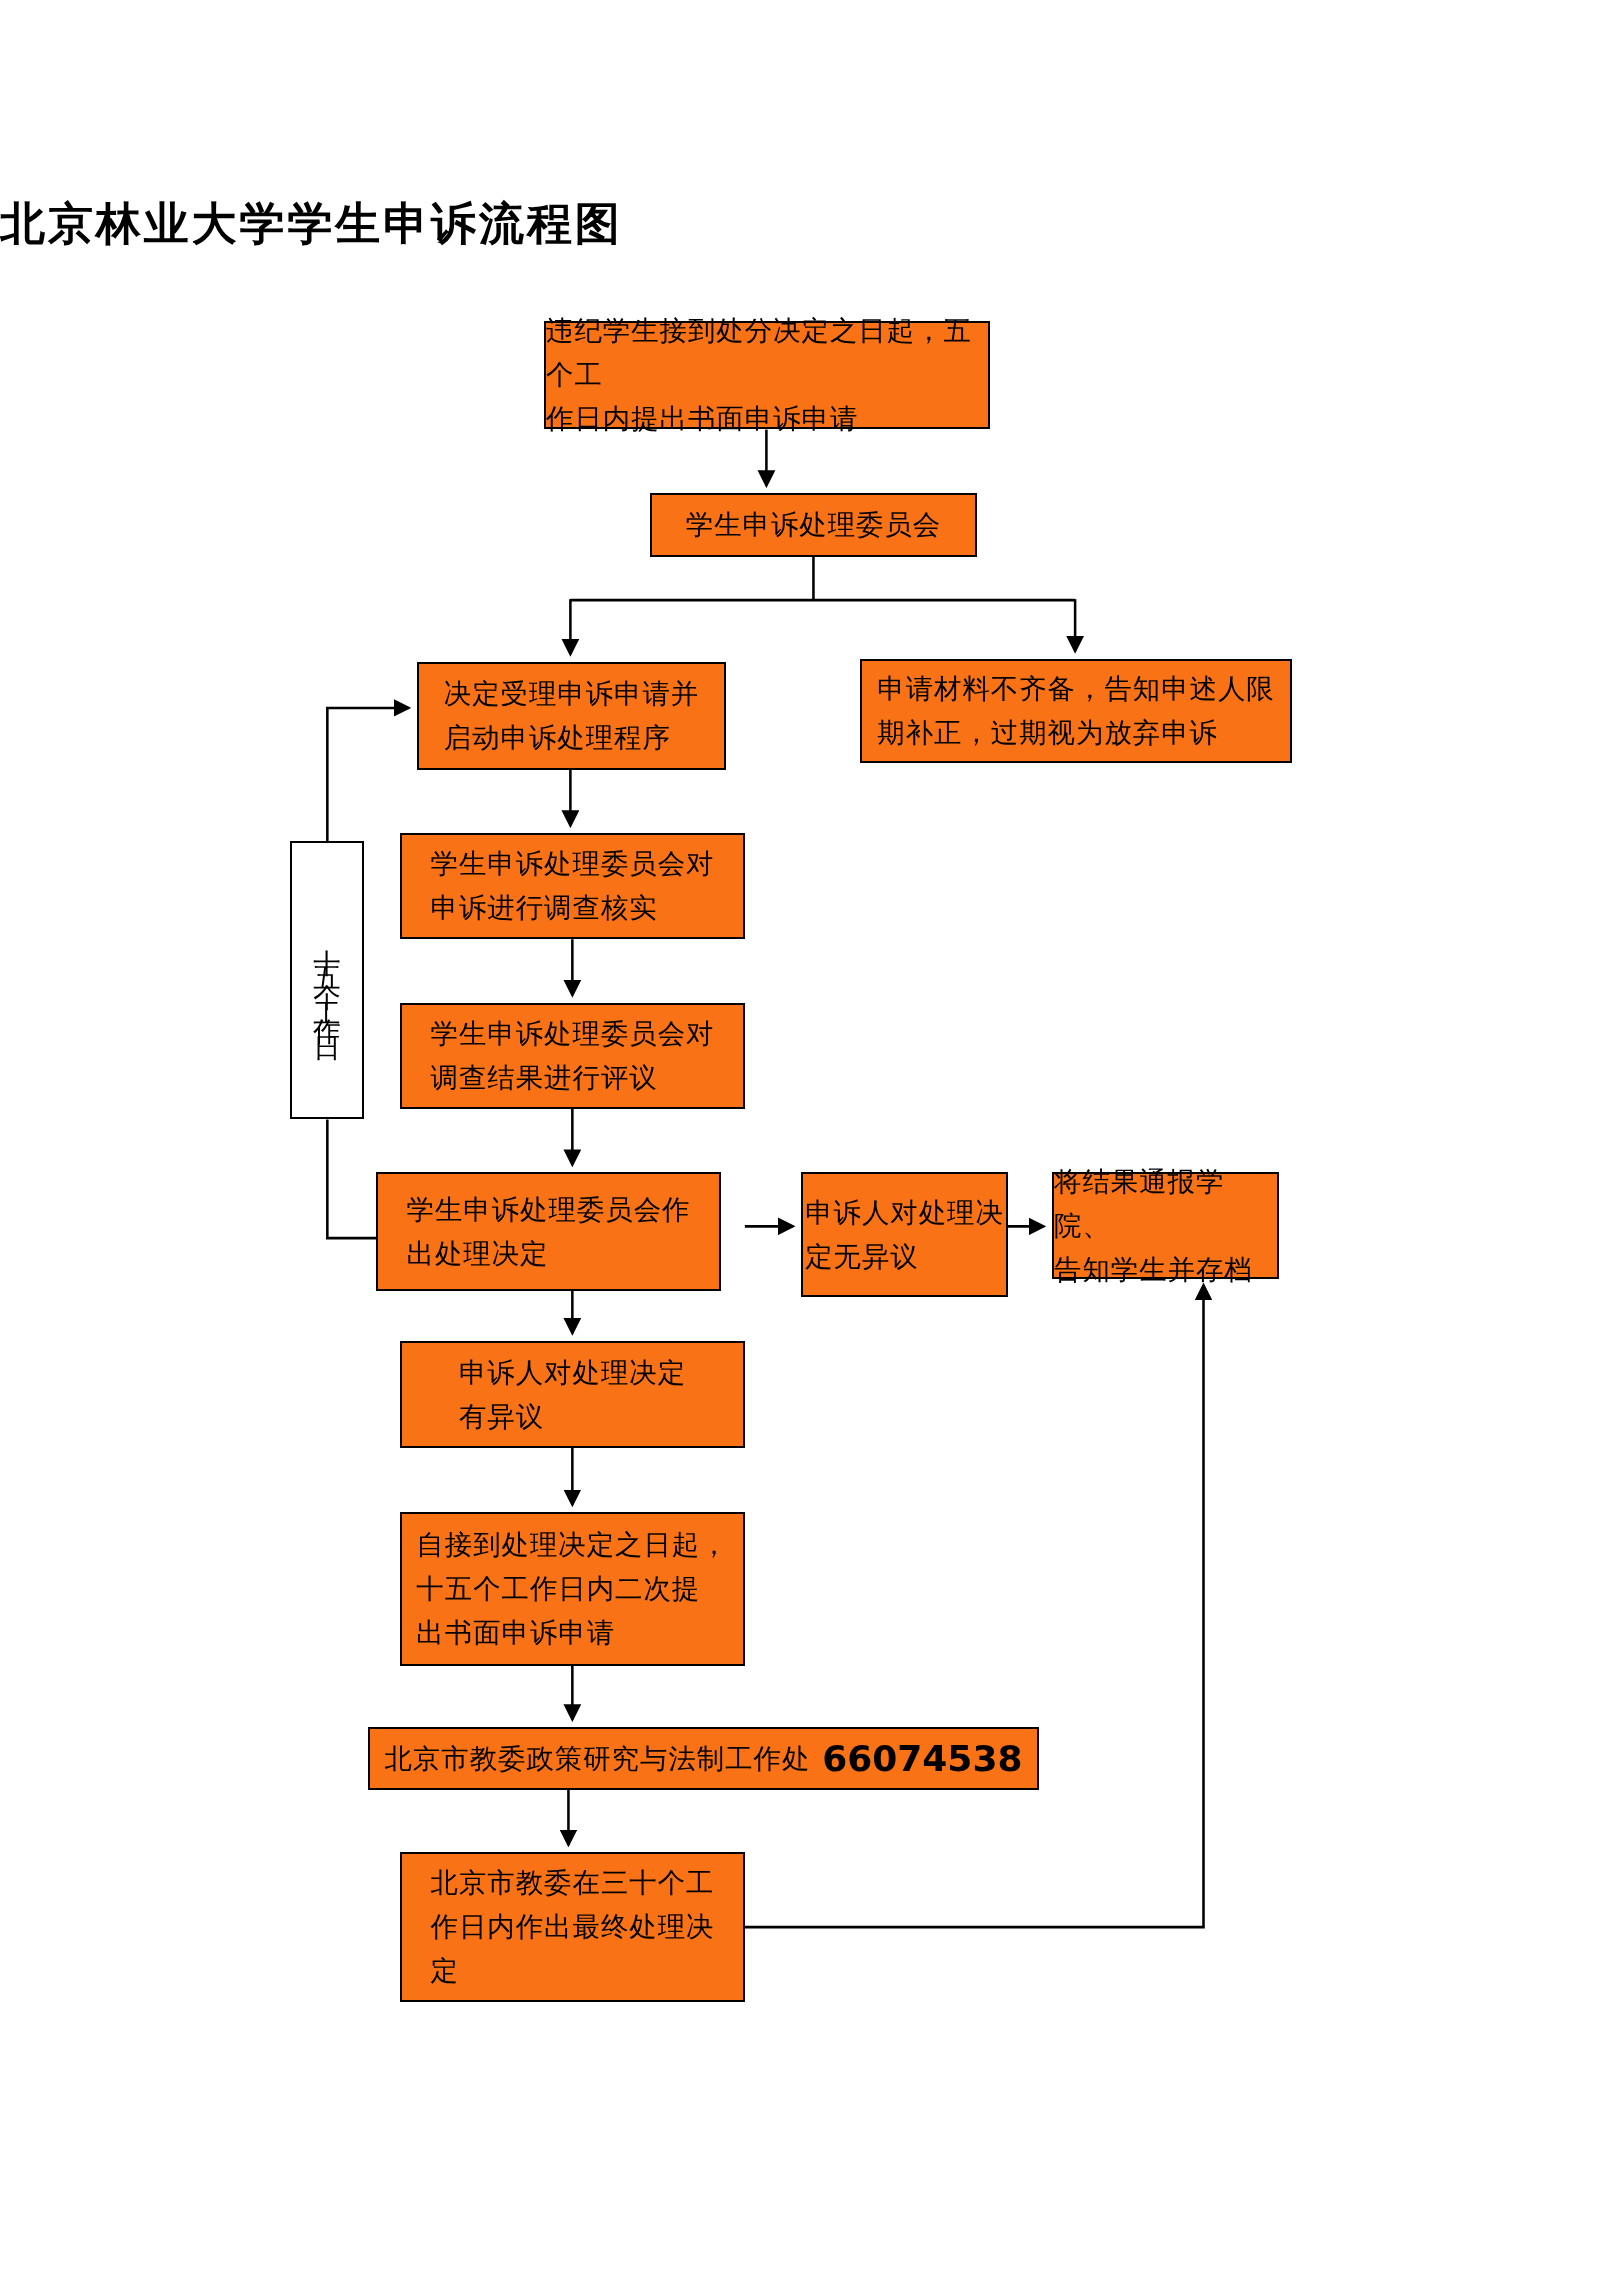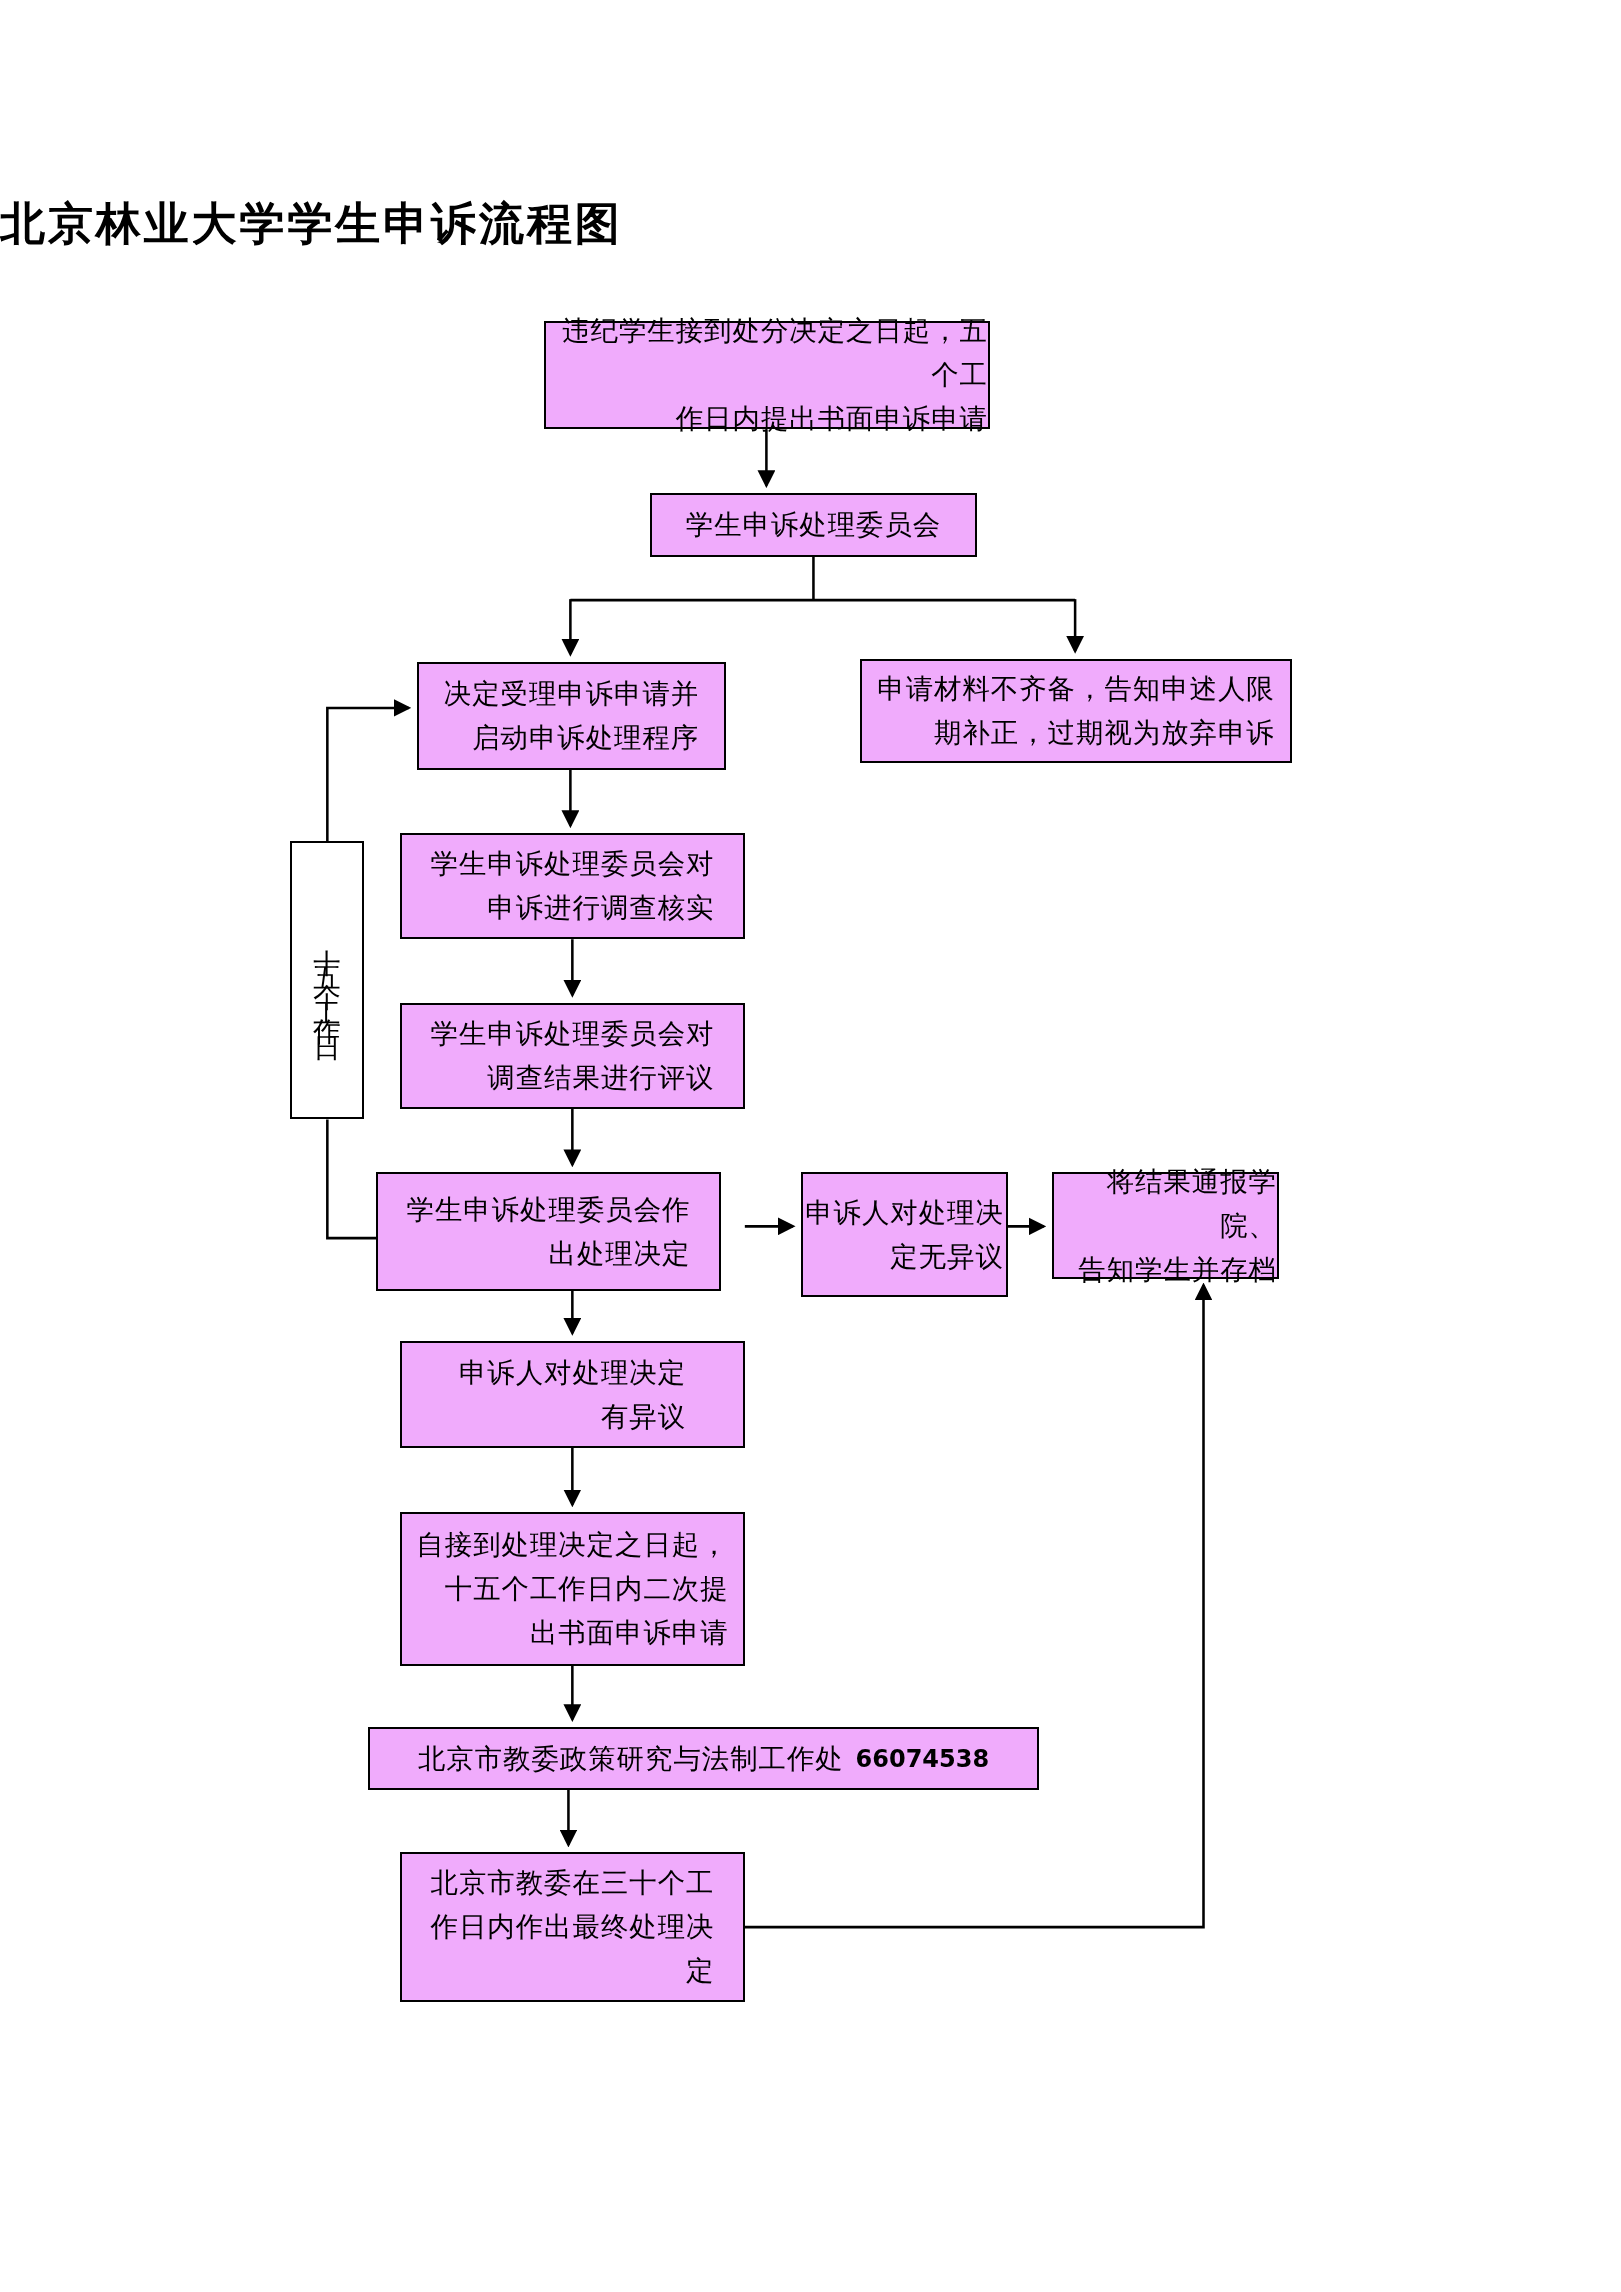--- a/index.html
+++ b/index.html
@@ -17,25 +17,25 @@
     text-align:left;
     font-family:"Liberation Sans","DejaVu Sans",sans-serif;
     font-weight:bold;
     font-size:45px;
     letter-spacing:2.9px;
   }
   .node{
     position:absolute;
     box-sizing:border-box;
     border:2.9px solid #000;
-    background:#f0abfc;
+    background:#f97316;
     display:flex;
     align-items:center;
     justify-content:center;
-    text-align:right;
+    text-align:left;
     font-size:27.4px;
     line-height:44px;
     letter-spacing:1px;
   }
   .node .lbl{white-space:pre-line;}
   .v-node{
     position:absolute;
     box-sizing:border-box;
     border:2.9px solid #000;
     background:#fff;
@@ -46,21 +46,21 @@
   }
   .v-node .lbl{
     writing-mode:vertical-lr;
     text-orientation:upright;
     letter-spacing:17.6px;
     white-space:nowrap;
   }
   .phone{
     font-family:"DejaVu Sans","Liberation Sans",sans-serif;
     font-weight:bold;
-    font-size:24px;
+    font-size:36px;
     margin-left:11.8px;
     letter-spacing:0;
   }
   svg.connectors{position:absolute;left:0;top:0;}
 </style>
 </head>
 <body>
 
 <div id="page">
 

